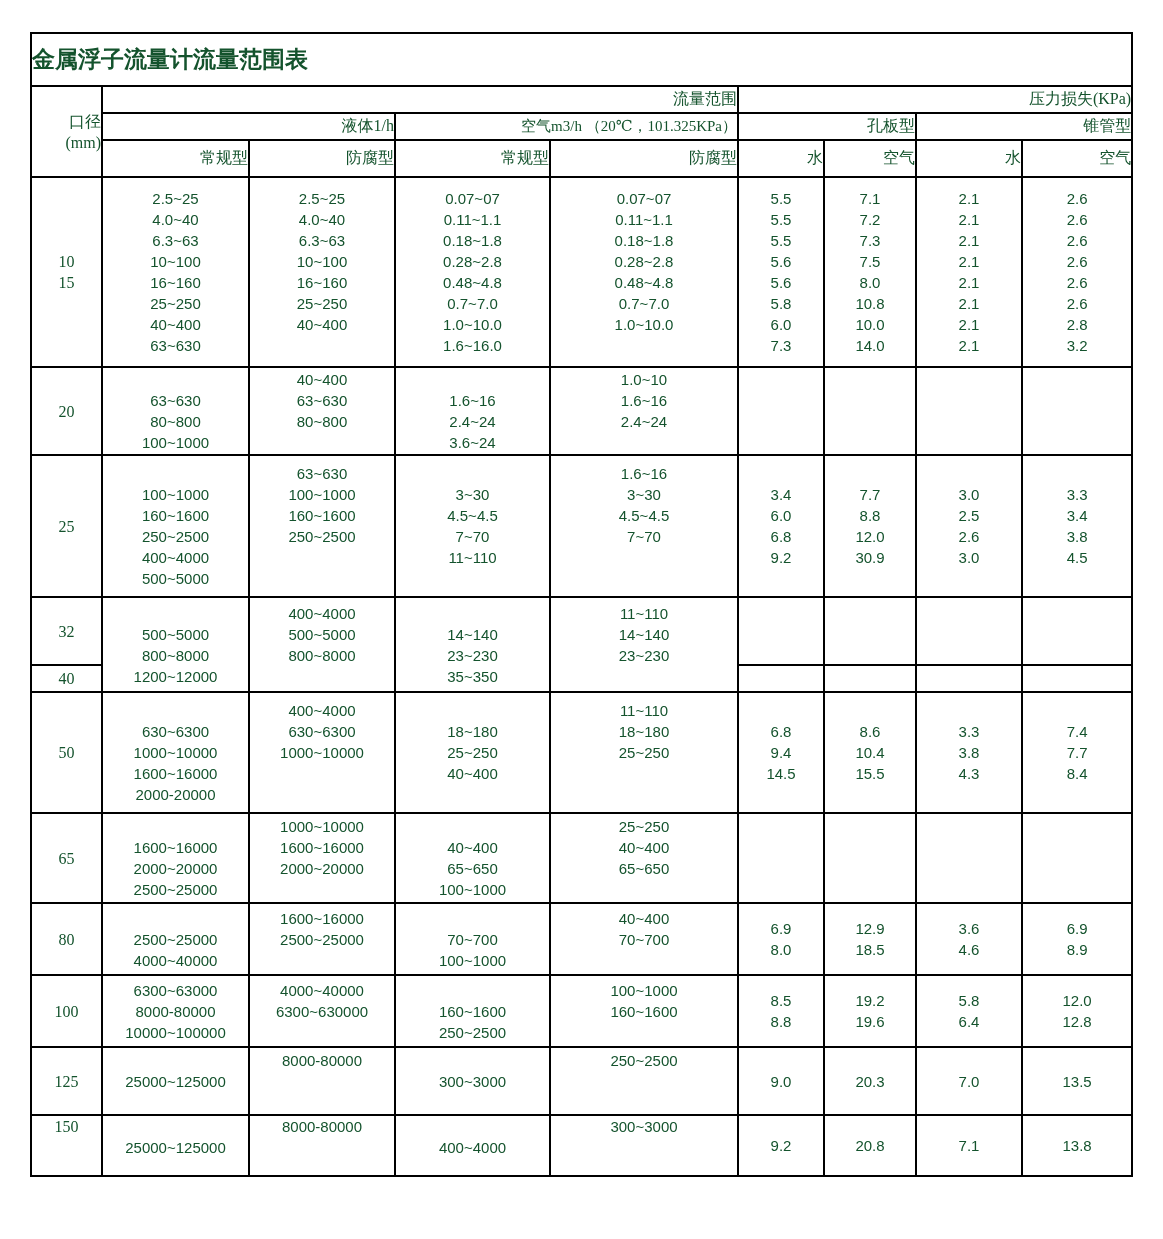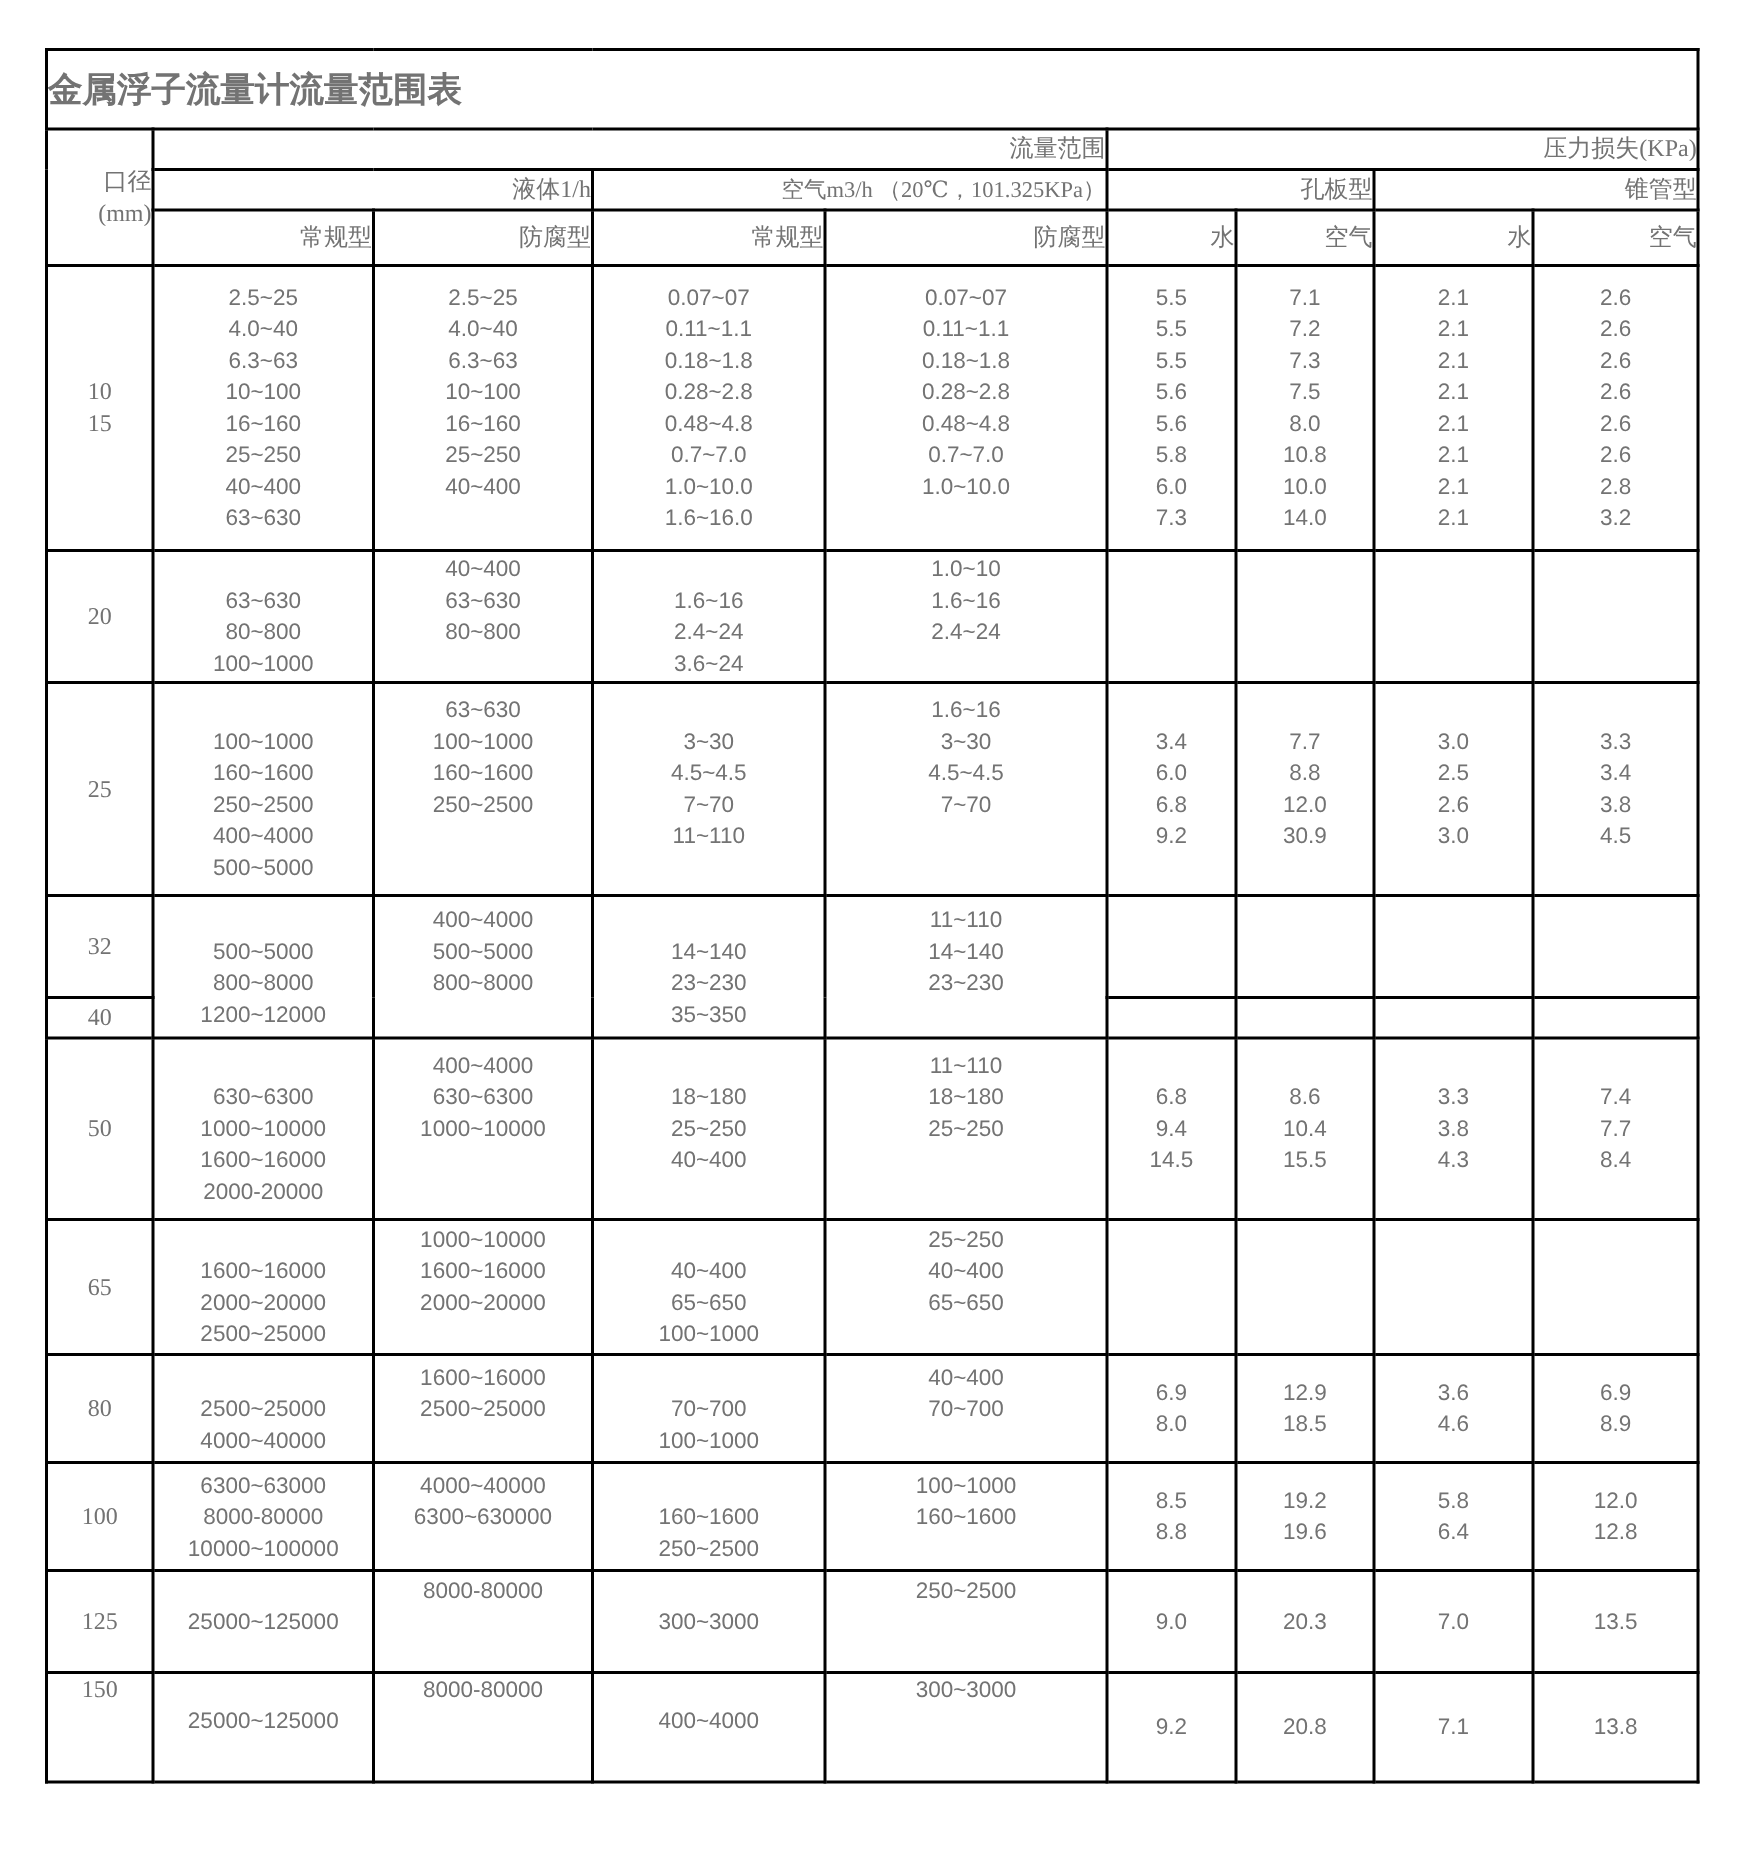--- a/index.html
+++ b/index.html
@@ -1,18 +1,18 @@
 <!DOCTYPE html>
 <html><head>
 <meta charset="utf-8">
 <style>
   html,body { margin:0; padding:0; background:#ffffff; }
   #canvas {
     position:relative; width:1163px; height:1239px; background:#ffffff;
-    font-family:"Liberation Serif","DejaVu Serif",serif; color:#737373;
+    font-family:"Liberation Serif","DejaVu Serif",serif; color:#14532d;
   }
   table#main {
     position:absolute; left:30px; top:32px;
     border-collapse:collapse; table-layout:fixed; width:1101px;
   }
   #main td { border:2px solid #000; padding:0; overflow:hidden; }
   tr.title-row td {
     border-bottom:3px solid #000;
     text-align:left; padding-left:185px;
     font-family:"Liberation Sans","DejaVu Sans",sans-serif;
@@ -39,21 +39,21 @@
   tr.g1015 { height:190px; }
   tr.g20   { height:88px; }
   tr.g25   { height:142px; }
   tr.g32   { height:68px; }
   tr.g40   { height:27px; }
   tr.g50   { height:121px; }
   tr.g65   { height:90px; }
   tr.g80   { height:72px; }
   tr.g100  { height:72px; }
   tr.g125  { height:68px; }
-  tr.g150  { height:73px; }
+  tr.g150  { height:61px; }
 </style>
 </head>
 <body>
 
 <div id="canvas">
   <table id="main">
     <colgroup>
       <col style="width:71px">
         <col style="width:147px">
         <col style="width:146px">

